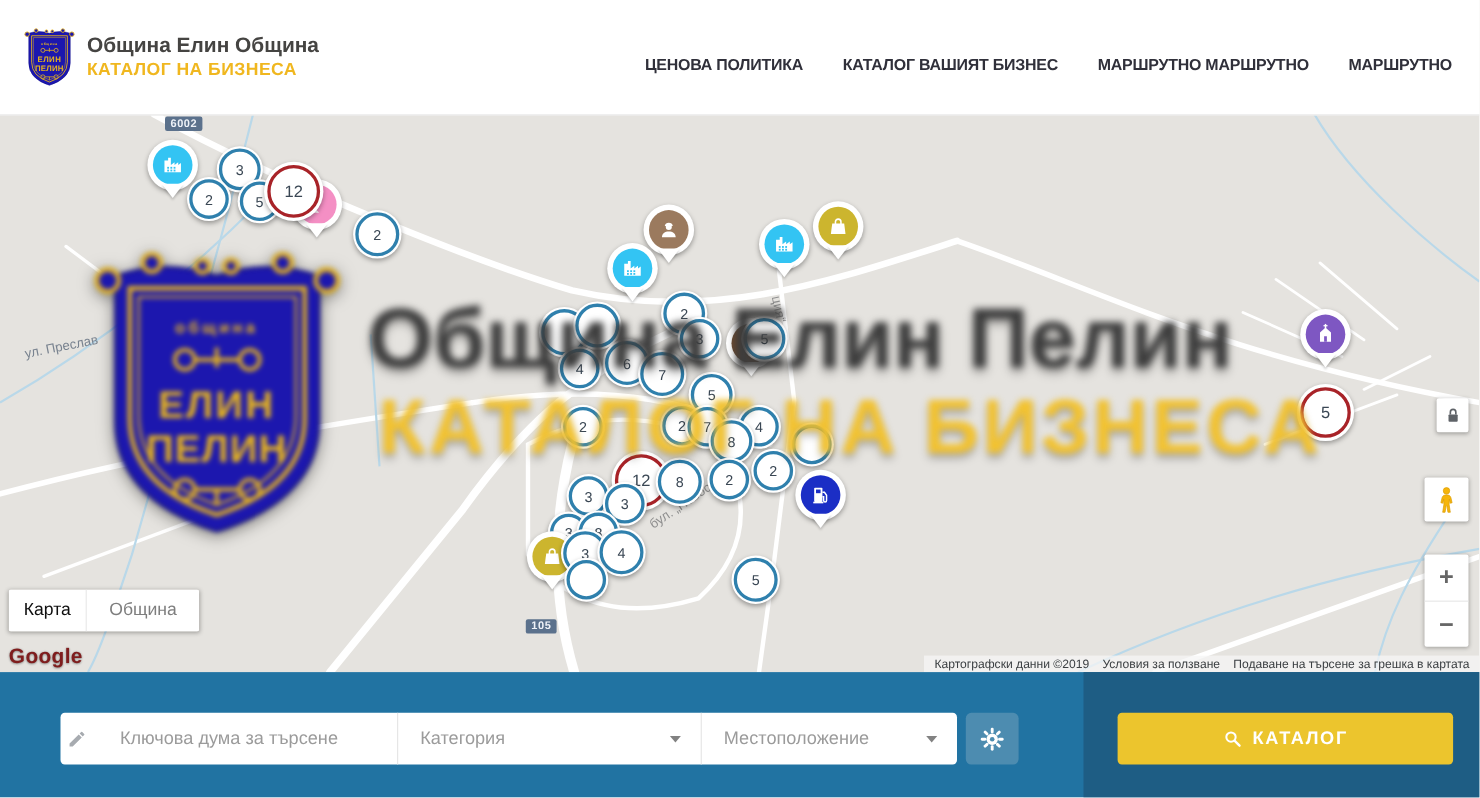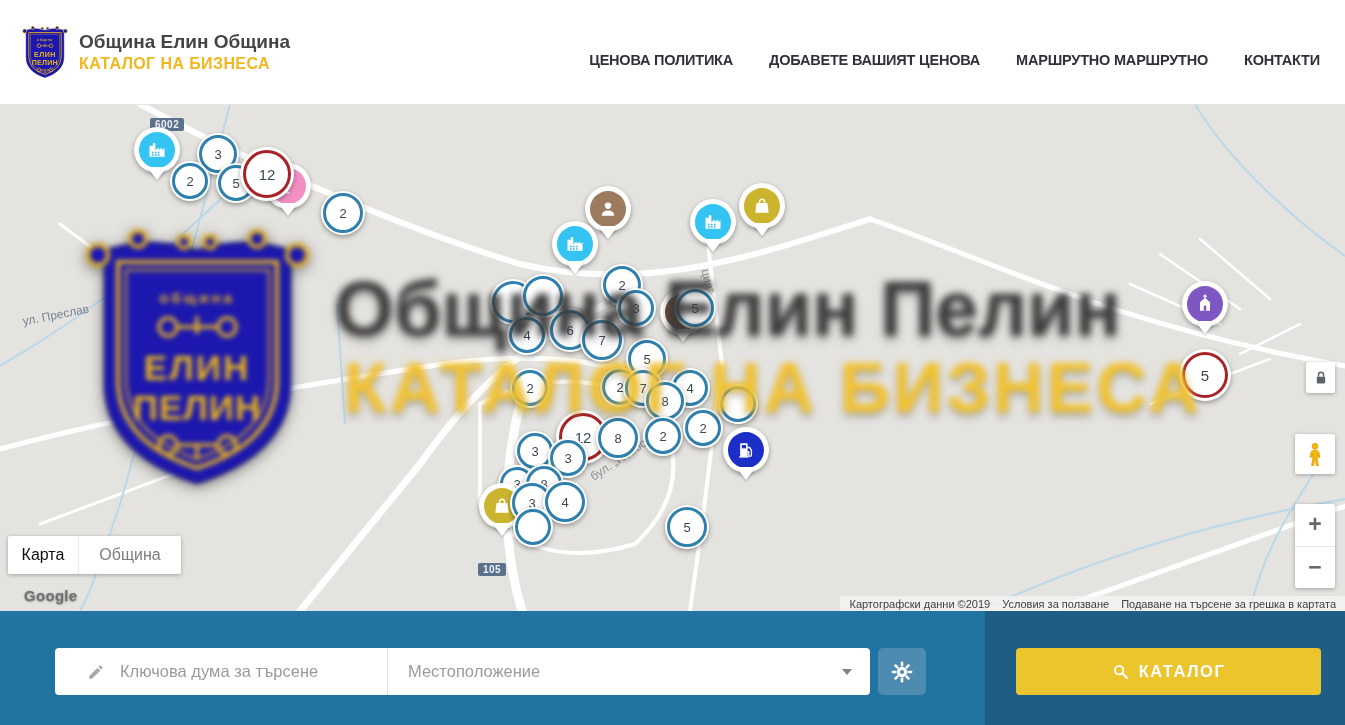--- a/index.html
+++ b/index.html
@@ -45,41 +45,41 @@
             letter-spacing:3px;white-space:nowrap;z-index:3;filter:blur(3px);
             text-shadow:0 4px 6px rgba(0,0,0,.3);}
 
   
   .maptype{position:absolute;left:8px;top:432px;display:flex;border-radius:2px;overflow:hidden;
            box-shadow:0 1px 4px rgba(0,0,0,.3);z-index:6;}
   .mt-btn{height:38px;background:#fff;font-size:16px;display:flex;align-items:center;
           justify-content:center;cursor:pointer;text-align:center;}
   .mt-map{width:70px;color:#0f0f0f;font-weight:500;}
   .mt-sat{width:102px;color:#7e7e7e;border-left:1px solid #ececec;}
-  .glogo{position:absolute;left:24px;top:483px;color:#737373;font-size:15px;font-weight:700;
+  .glogo{position:absolute;left:8px;top:483px;color:#7f1d1d;font-size:19px;font-weight:700;
          letter-spacing:.3px;z-index:6;text-shadow:0 1px 2px rgba(0,0,0,.3),0 0 2px rgba(0,0,0,.2);cursor:pointer;}
   .attribution{position:absolute;right:0;top:492px;height:15px;display:flex;align-items:center;
                background:rgba(245,245,245,.75);font-size:11px;color:#3c4043;z-index:6;padding:0 3px;}
   .attribution span{padding:0 6px;white-space:nowrap;text-align:center;}
   .ctl{position:absolute;background:#fff;box-shadow:0 1px 4px rgba(0,0,0,.3);border-radius:2px;
        display:flex;align-items:center;justify-content:center;z-index:6;cursor:pointer;}
   .ctl-lock{right:10px;top:258px;width:29px;height:31px;}
   .ctl-peg{right:10px;top:330px;width:40px;height:40px;}
   .ctl-zoom{right:10px;top:400px;width:40px;height:84px;flex-direction:column;padding:0;}
   .zbtn{height:42px;width:40px;font-size:23px;color:#666;display:flex;align-items:center;
         justify-content:center;font-weight:700;cursor:pointer;}
   .zbtn.minus{border-top:1px solid #e6e6e6;}
 
   
   .searchbar{position:absolute;top:611px;left:0;width:1345px;height:114px;background:#2173a2;}
   .sb-right{position:absolute;right:0;top:0;width:360px;height:114px;background:#1e5d84;}
   .sb-group{position:absolute;left:55px;top:37px;width:815px;height:47px;background:#fff;
             border-radius:4px;display:flex;}
   .sb-field{display:flex;align-items:center;position:relative;}
-  .f-key{width:300px;padding-left:32px;gap:13px;}
+  .f-key{width:300px;padding-left:6px;gap:28px;}
   .f-cat{width:255px;border-left:1px solid #e4e4e4;padding-left:20px;cursor:pointer;}
   .f-loc{flex:1;border-left:1px solid #e4e4e4;padding-left:20px;cursor:pointer;}
   .sb-input{border:none;outline:none;font-size:16.5px;color:#555;width:240px;
             font-family:"Liberation Sans",sans-serif;background:transparent;}
   .sb-input::placeholder{color:#9b9b9b;}
   .sel-label{font-size:16.5px;color:#9b9b9b;}
   .caret{position:absolute;right:18px;top:21px;width:0;height:0;border-left:5px solid transparent;
          border-right:5px solid transparent;border-top:6px solid #828282;}
   .gear-btn{position:absolute;left:878px;top:37px;width:48px;height:47px;background:#4d8cb0;
             border-radius:5px;display:flex;align-items:center;justify-content:center;cursor:pointer;}
@@ -126,23 +126,23 @@
       <svg class="logo-crest">
           <use href="#crest"></use>
         </svg>
       <div>
         <div class="logo-t1">Община Елин Община</div>
         <div class="logo-t2">КАТАЛОГ НА БИЗНЕСА</div>
       </div>
     </div>
     <div class="nav">
       <div class="nav-item">ЦЕНОВА ПОЛИТИКА</div>
-      <div class="nav-item">ДОБАВЕТЕ ВАШИЯТ ЦЕНОВА</div>
+      <div class="nav-item">КАТАЛОГ ВАШИЯТ БИЗНЕС</div>
       <div class="nav-item">МАРШРУТНО МАРШРУТНО</div>
-      <div class="nav-item">КОНТАКТИ</div>
+      <div class="nav-item">МАРШРУТНО</div>
     </div>
   </div>
 
   <div class="map">
     <svg class="map-decor" viewBox="0 0 1345 507">
       <g stroke="#ffffff" fill="none" stroke-linecap="round">
         <path d="M140 0 C250 60 420 130 520 160 C650 190 760 150 870 115" stroke-width="6"></path>
         <path d="M0 345 C150 305 300 282 430 262 C560 242 640 262 700 300" stroke-width="5"></path>
         <path d="M300 507 L420 360 C470 290 520 240 610 198" stroke-width="7"></path>
         <path d="M705 115 L722 260 L702 420 L690 507" stroke-width="4"></path>
@@ -156,21 +156,21 @@
       <g stroke="#b9d8e9" fill="none" stroke-width="2">
         <path d="M0 262 C90 210 180 140 255 60"></path>
         <path d="M230 0 C200 120 160 260 120 400 C100 460 90 490 80 507"></path>
         <path d="M980 507 C1080 460 1200 420 1345 395"></path>
         <path d="M1195 0 C1230 60 1300 120 1345 152"></path>
         <path d="M1320 360 C1280 420 1260 460 1250 507"></path>
         <path d="M337 200 L345 320"></path>
       </g>
     </svg>
 
-    <div class="road-badge" style="left:150px;top:14px">6002</div>
+    <div class="road-badge" style="left:150px;top:2px">6002</div>
     <div class="road-badge" style="left:478px;top:459px">105</div>
 
     <div class="street-label" style="left:22px;top:204px;transform:rotate(-11deg)">ул. Преслав</div>
     <div class="street-label" style="left:585px;top:345px;transform:rotate(-34deg);color:#8f8f8f">бул. „Новосел</div>
     <div class="street-label" style="left:696px;top:170px;transform:rotate(78deg);color:#8f8f8f">ция“</div>
 
     <div id="markers">
         <div class="mk-pin" style="left: 157px; top: 52px;">
           <div class="pin-disc">
             <div class="pin-inner" style="background:#33c4f3">
@@ -443,20 +443,24 @@
 
   <div class="searchbar">
     <div class="sb-right"></div>
 
     <div class="sb-group">
       <div class="sb-field f-key">
         <svg width="18" height="18" viewBox="0 0 24 24">
           <path fill="#a7abb0" d="M3 17.2V21h3.8L17.8 9.9l-3.7-3.7L3 17.2zM20.7 7a1 1 0 0 0 0-1.4l-2.3-2.3a1 1 0 0 0-1.4 0l-1.8 1.8 3.7 3.7L20.7 7z"></path>
         </svg>
         <input class="sb-input" type="text" placeholder="Ключова дума за търсене" style="">
+      </div>
+      <div class="sb-field f-cat">
+        <span class="sel-label">Категория</span>
+        <span class="caret"></span>
       </div>
       <div class="sb-field f-loc">
         <span class="sel-label">Местоположение</span>
         <span class="caret"></span>
       </div>
     </div>
 
     <div class="gear-btn">
       <svg width="24" height="24" viewBox="0 0 24 24">
         <g fill="#fff">

